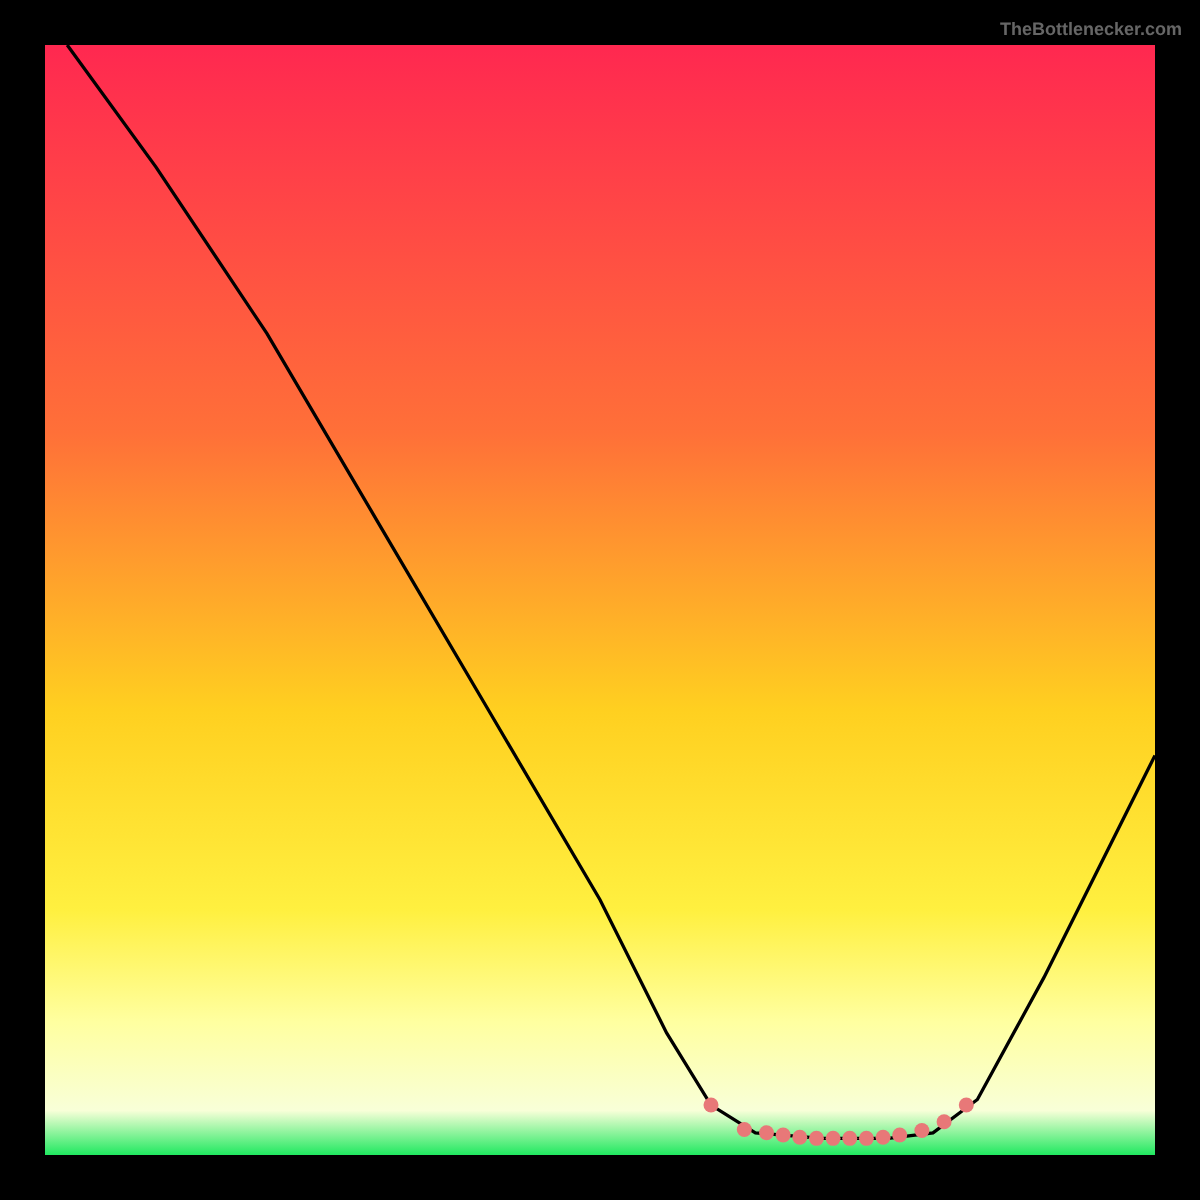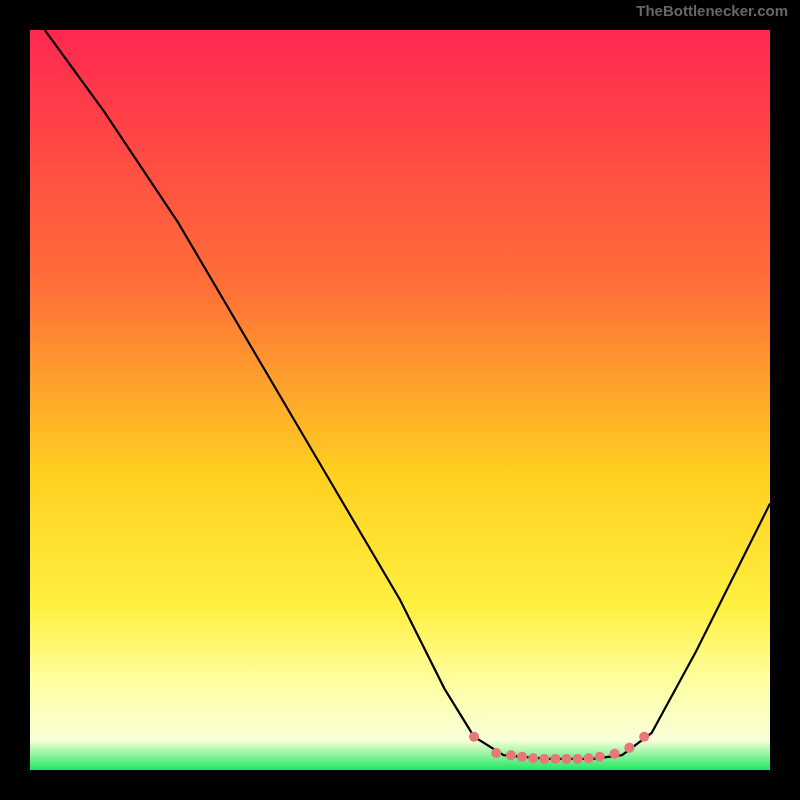--- a/index.html
+++ b/index.html
@@ -6,24 +6,24 @@
     margin: 0;
     padding: 0;
     width: 800px;
     height: 800px;
     background: #000;
     position: relative;
     font-family: Arial, sans-serif;
   }
   .attribution {
     position: absolute;
-    top: 2px;
+    top: 12px;
     right: 12px;
     color: #666;
-    font-size: 15px;
+    font-size: 12px;
     font-weight: bold;
     z-index: 10;
   }
   .chart-container {
     position: absolute;
     top: 30px;
     left: 30px;
     width: 740px;
     height: 740px;
   }

